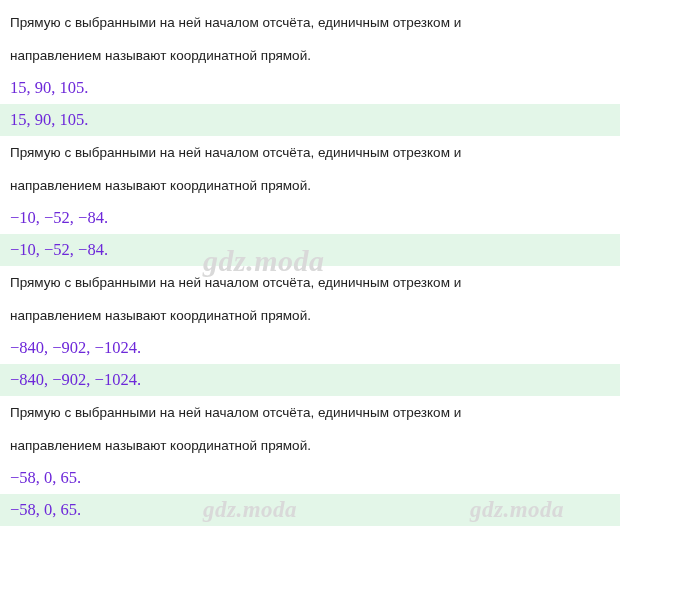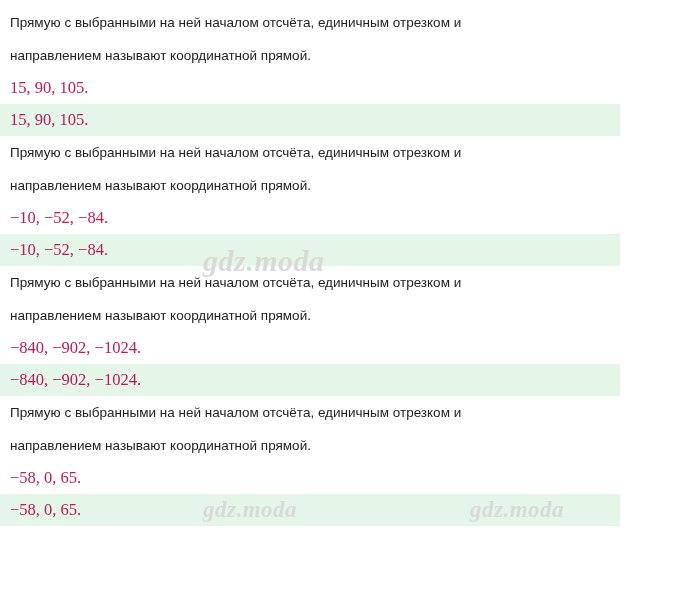--- a/index.html
+++ b/index.html
@@ -30,21 +30,21 @@
     font-size: 13.5px;
     line-height: 33px;
     color: #222222;
     padding: 0 10px;
     white-space: nowrap;
   }
   .answer {
     font-family: "Liberation Serif", serif;
     font-size: 16.5px;
     line-height: 32px;
-    color: #be185d;
+    color: #6d28d9;
     padding: 0 10px;
     white-space: nowrap;
   }
   .answer.highlight {
     background: #e3f6e8;
   }
   
   .wm {
     position: absolute;
     font-family: "Liberation Serif", serif;

